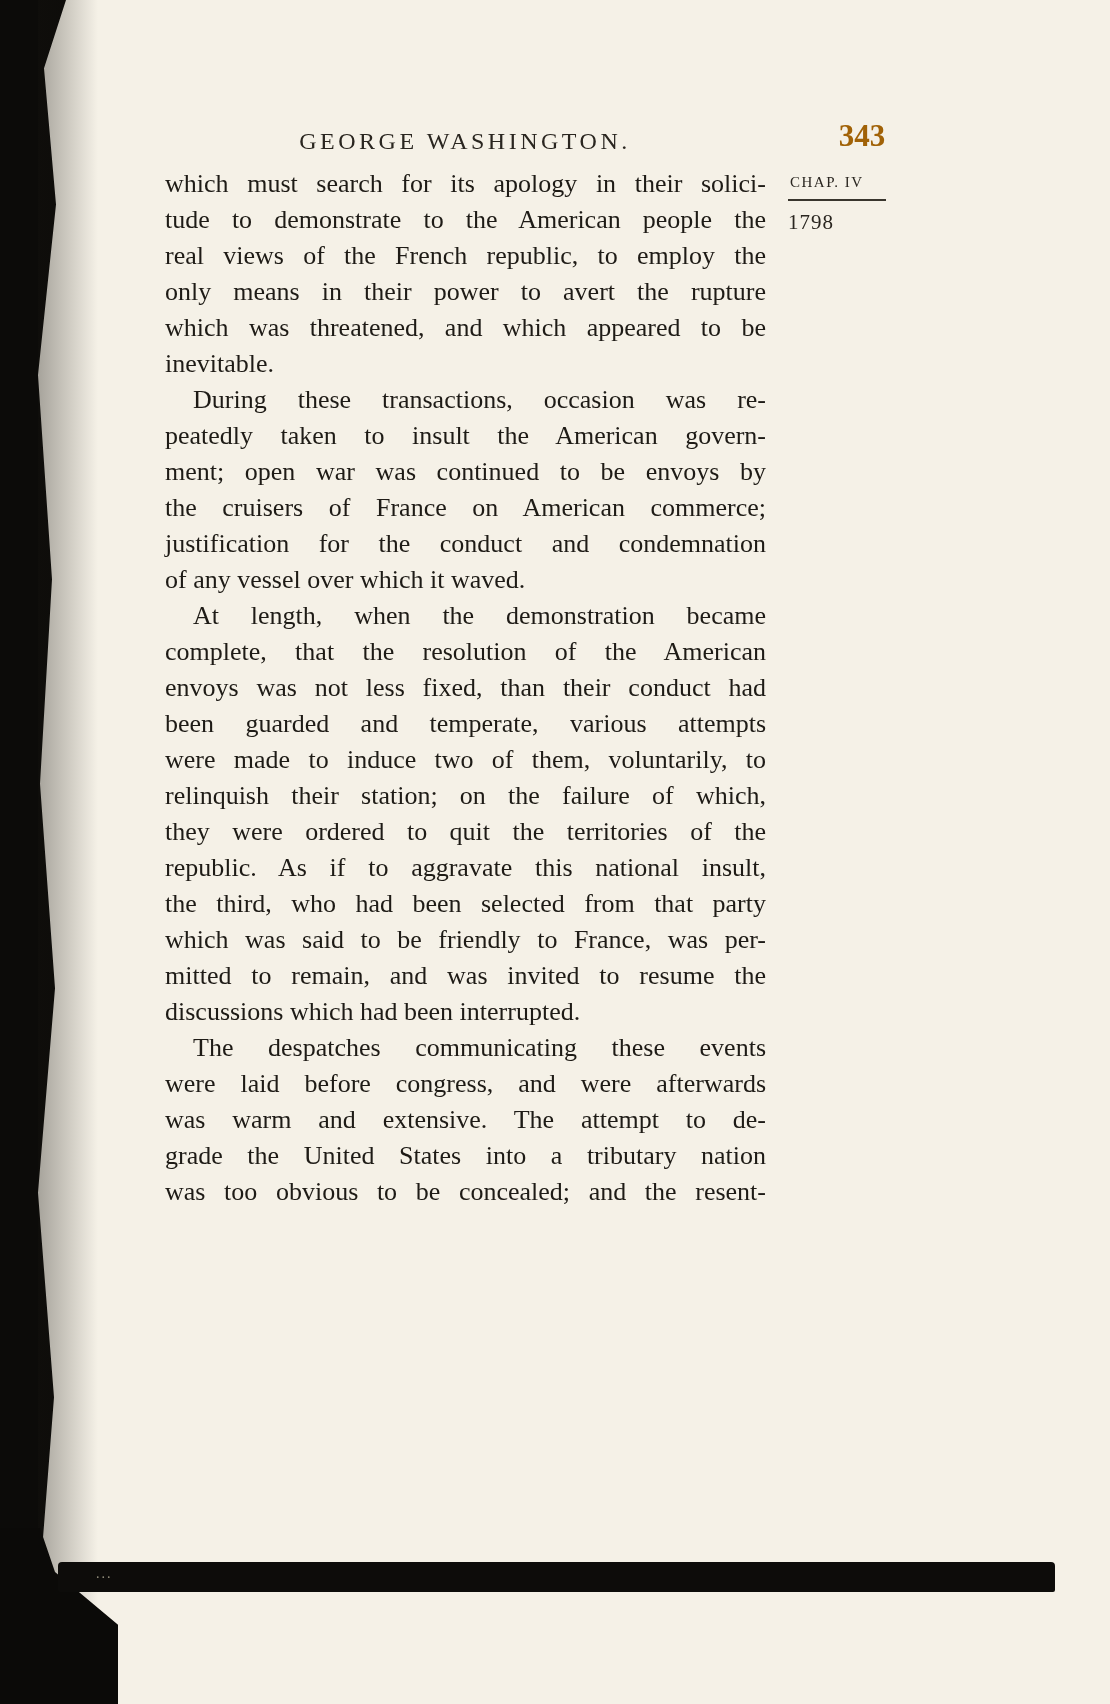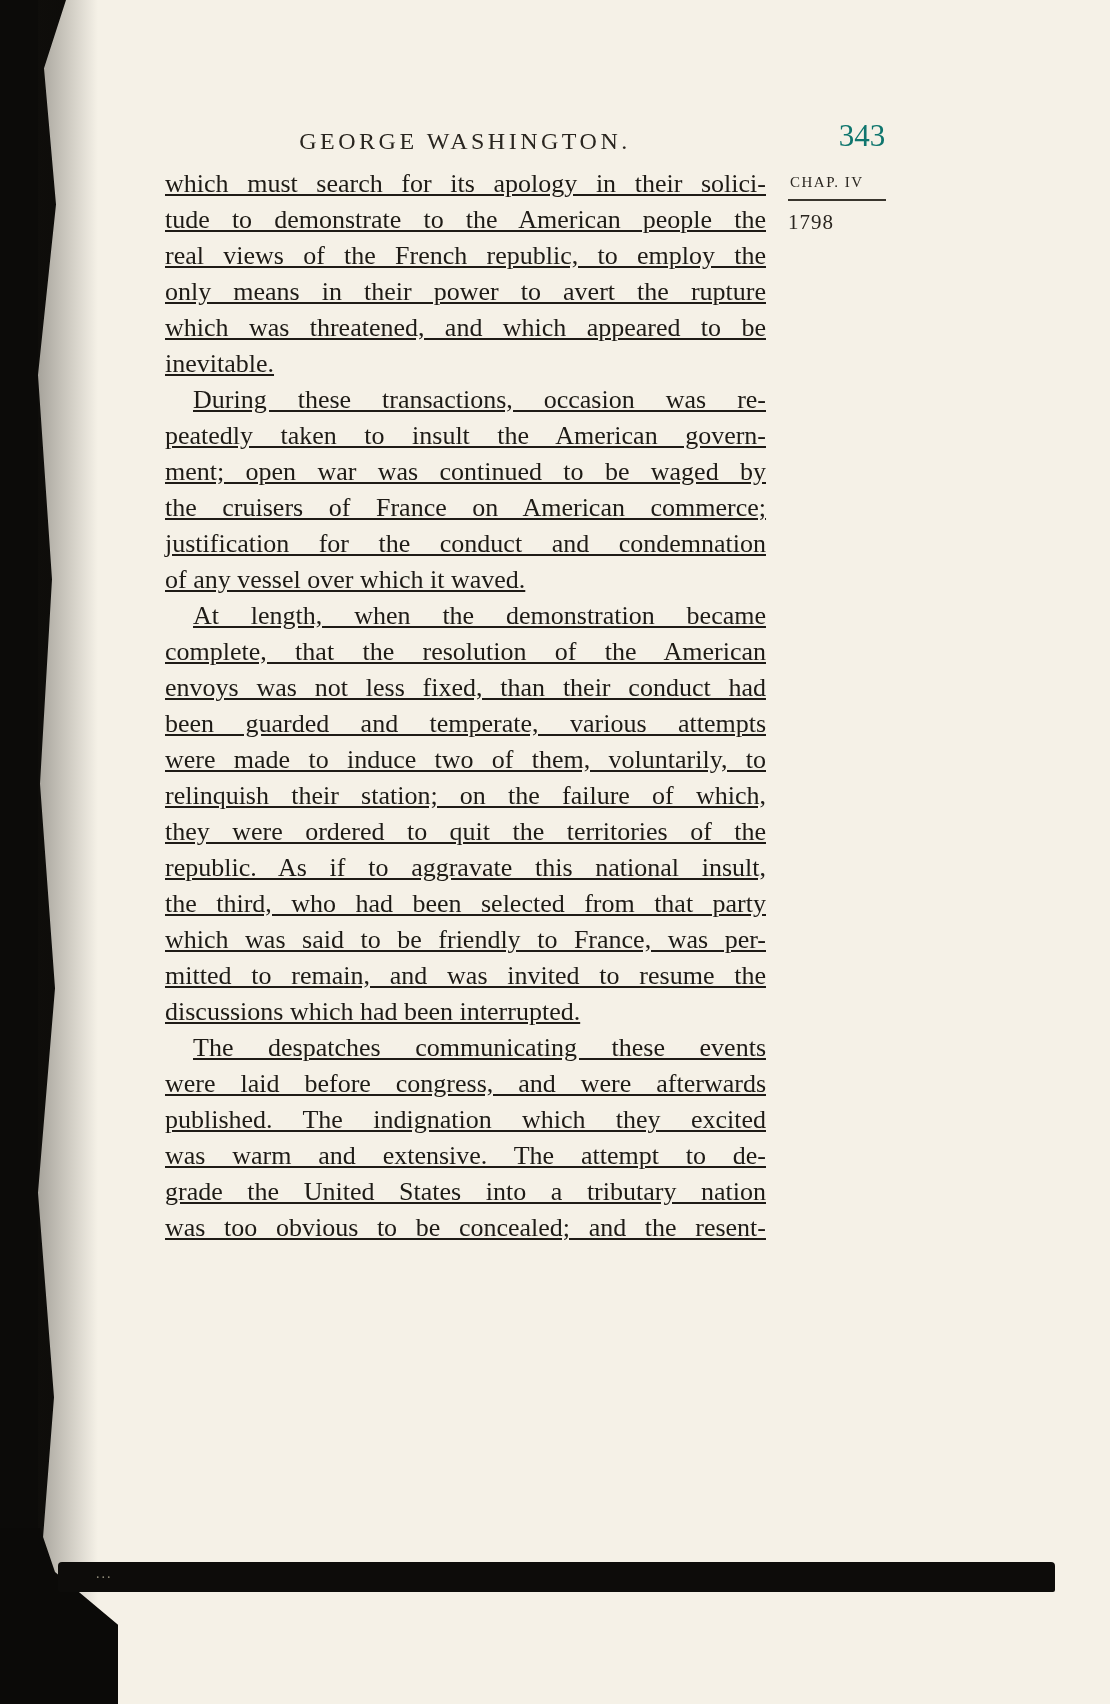--- a/index.html
+++ b/index.html
@@ -41,21 +41,22 @@
     font-size: 24px;
     letter-spacing: 3.5px;
     color: #2a2620;
   }
   .page-number {
     position: absolute;
     left: 832px; top: 118px;
     width: 60px;
     text-align: center;
     font-size: 31px;
-    color: #0f766e;
+    color: #a16207;
+    font-weight: bold;
   }
   .margin-notes {
     position: absolute;
     left: 788px; top: 174px;
     width: 98px;
     font-family: Liberation Serif, serif;
   }
   .margin-notes .chap {
     font-size: 15px;
     letter-spacing: 1.5px;
@@ -75,21 +76,20 @@
     letter-spacing: 1px;
     color: #2a2620;
   }
   .body-text {
     position: absolute;
     left: 165px; top: 166px;
     width: 601px;
     font-size: 26px;
     line-height: 36px;
     color: #1e1b16;
-    text-decoration: underline;
   }
   .para { margin: 0; }
   .line {
     text-align: justify;
     text-align-last: justify;
     -moz-text-align-last: justify;
     white-space: normal;
   }
   .line.last {
     text-align-last: left;
@@ -144,21 +144,21 @@
         <div class="line">which must search for its apology in their solici-</div>
         <div class="line">tude to demonstrate to the American people the</div>
         <div class="line">real views of the French republic, to employ the</div>
         <div class="line">only means in their power to avert the rupture</div>
         <div class="line">which was threatened, and which appeared to be</div>
         <div class="line last">inevitable.</div>
       </div>
       <div class="para">
         <div class="line first">During these transactions, occasion was re-</div>
         <div class="line">peatedly taken to insult the American govern-</div>
-        <div class="line">ment; open war was continued to be waged by</div>
+        <div class="line">ment; open war was continued to be envoys by</div>
         <div class="line">the cruisers of France on American commerce;</div>
         <div class="line">justification for the conduct and condemnation</div>
         <div class="line last">of any vessel over which it waved.</div>
       </div>
       <div class="para">
         <div class="line first">At length, when the demonstration became</div>
         <div class="line">complete, that the resolution of the American</div>
         <div class="line">envoys was not less fixed, than their conduct had</div>
         <div class="line">been guarded and temperate, various attempts</div>
         <div class="line">were made to induce two of them, voluntarily, to</div>
@@ -166,21 +166,20 @@
         <div class="line">they were ordered to quit the territories of the</div>
         <div class="line">republic. As if to aggravate this national insult,</div>
         <div class="line">the third, who had been selected from that party</div>
         <div class="line">which was said to be friendly to France, was per-</div>
         <div class="line">mitted to remain, and was invited to resume the</div>
         <div class="line last">discussions which had been interrupted.</div>
       </div>
       <div class="para">
         <div class="line first">The despatches communicating these events</div>
         <div class="line">were laid before congress, and were afterwards</div>
-        <div class="line">published. The indignation which they excited</div>
         <div class="line">was warm and extensive. The attempt to de-</div>
         <div class="line">grade the United States into a tributary nation</div>
         <div class="line">was too obvious to be concealed; and the resent-</div>
       </div>
     </div>
 
   <div class="bottom-foot"></div>
   <div class="bottom-band"></div>
   <div class="foot-dots">...</div>
 

